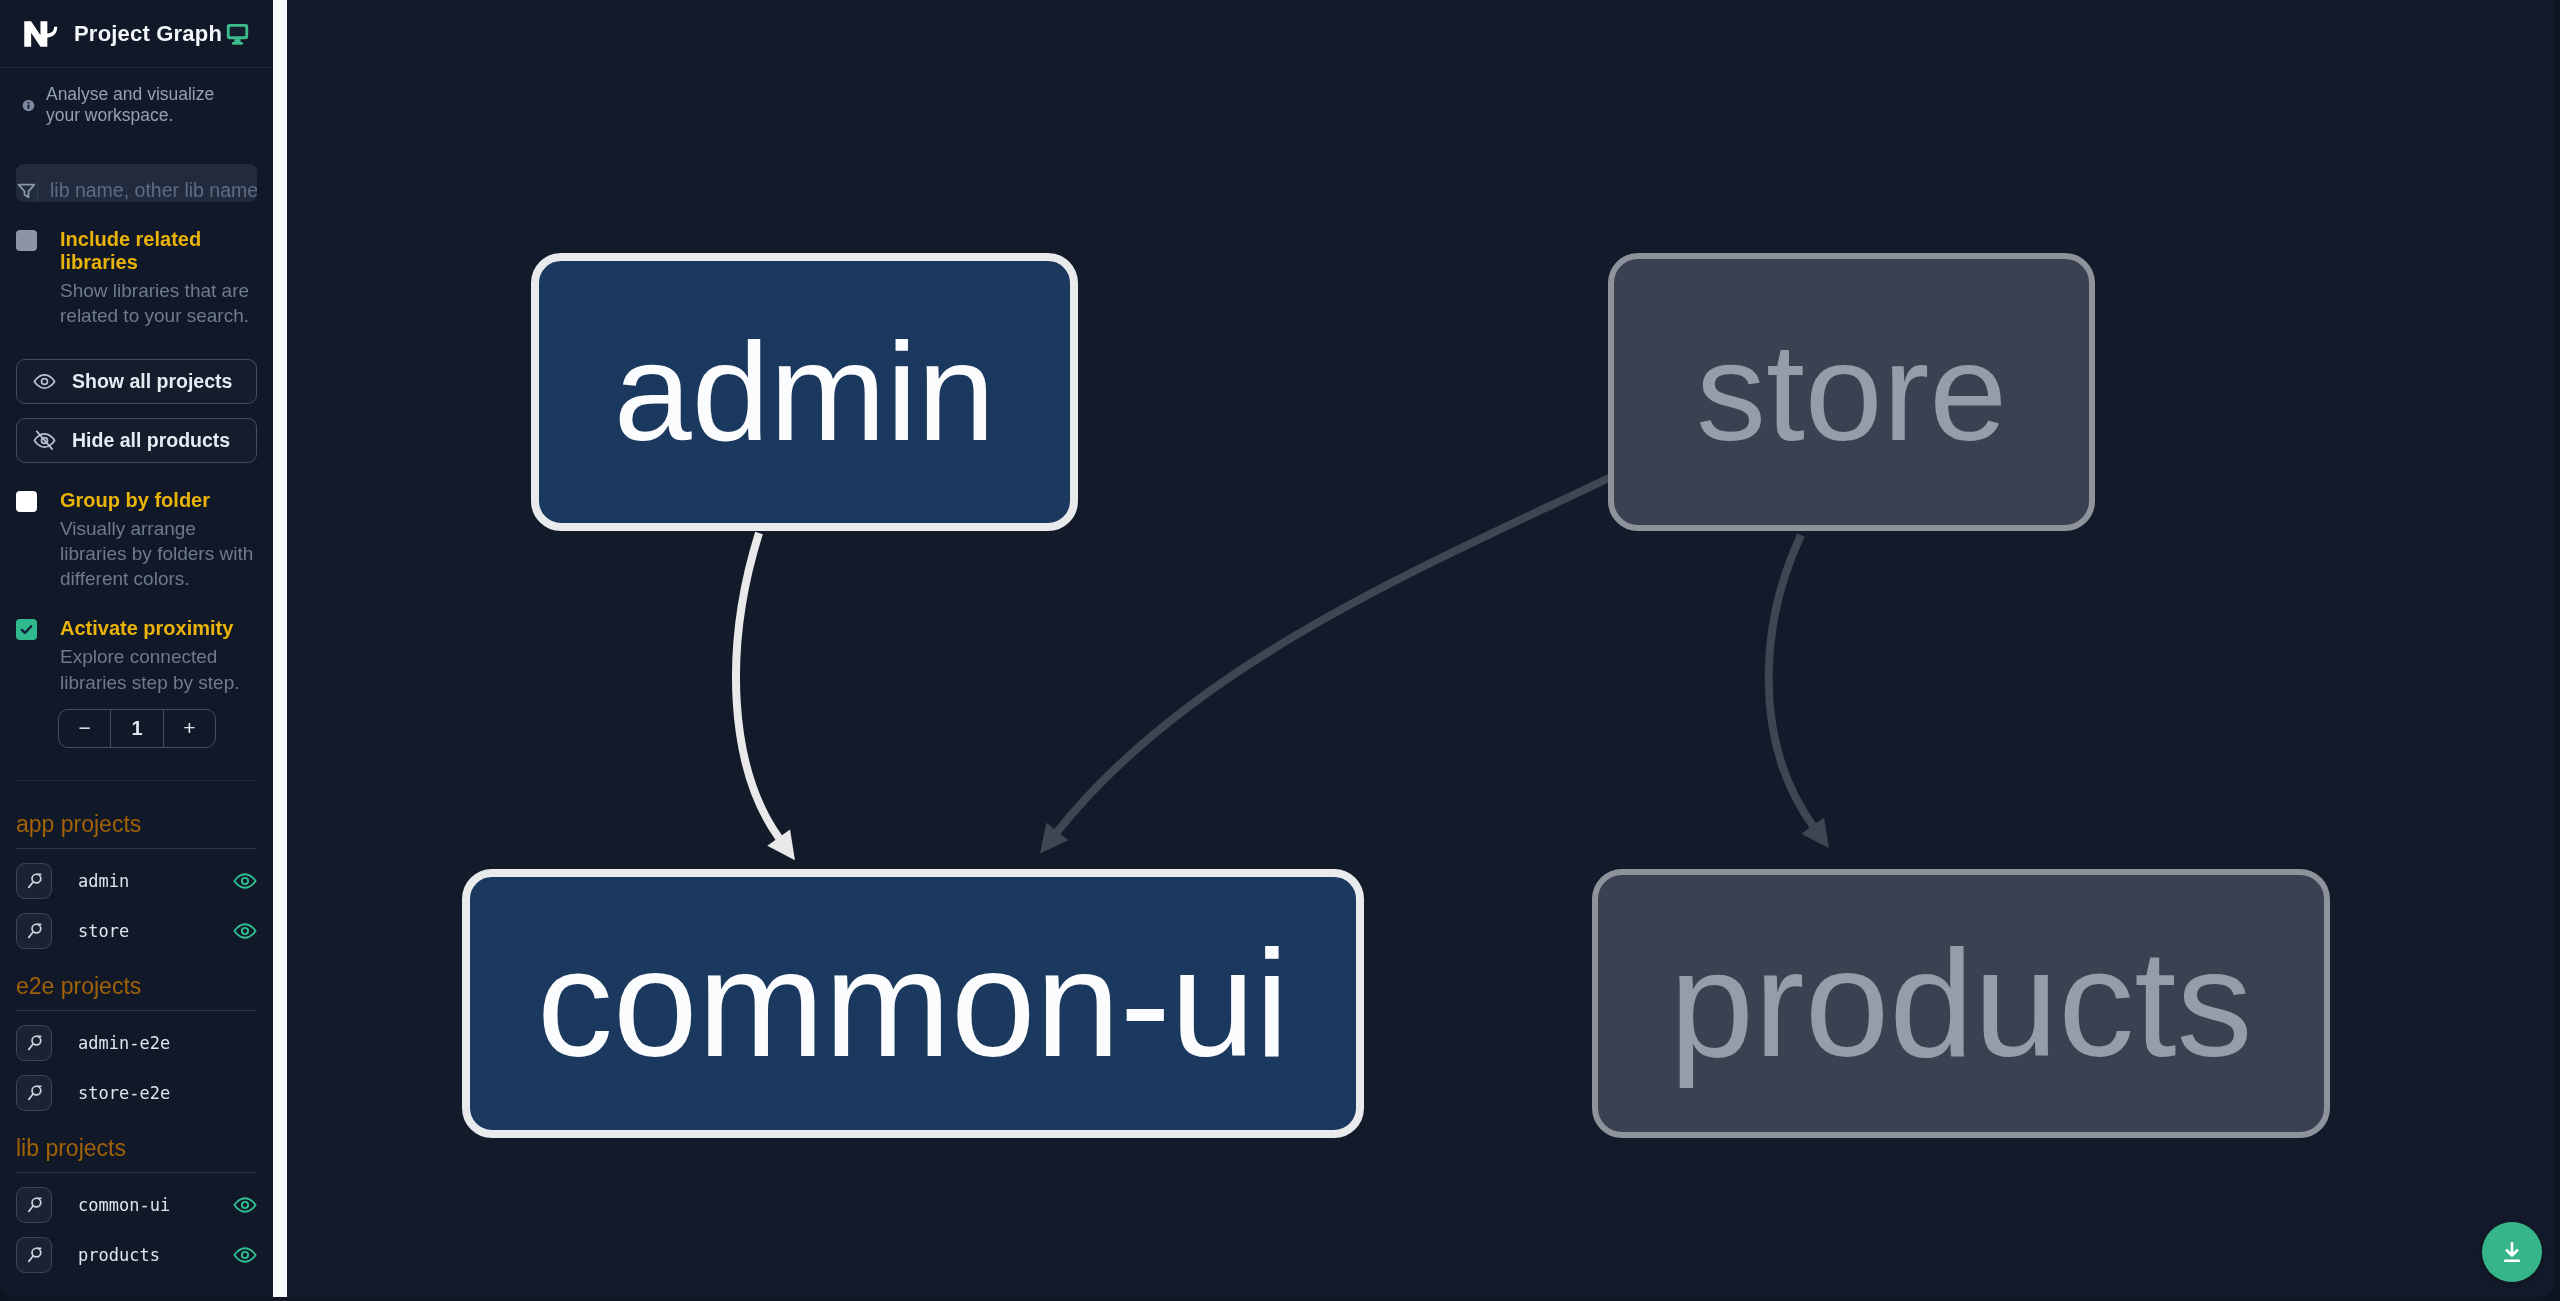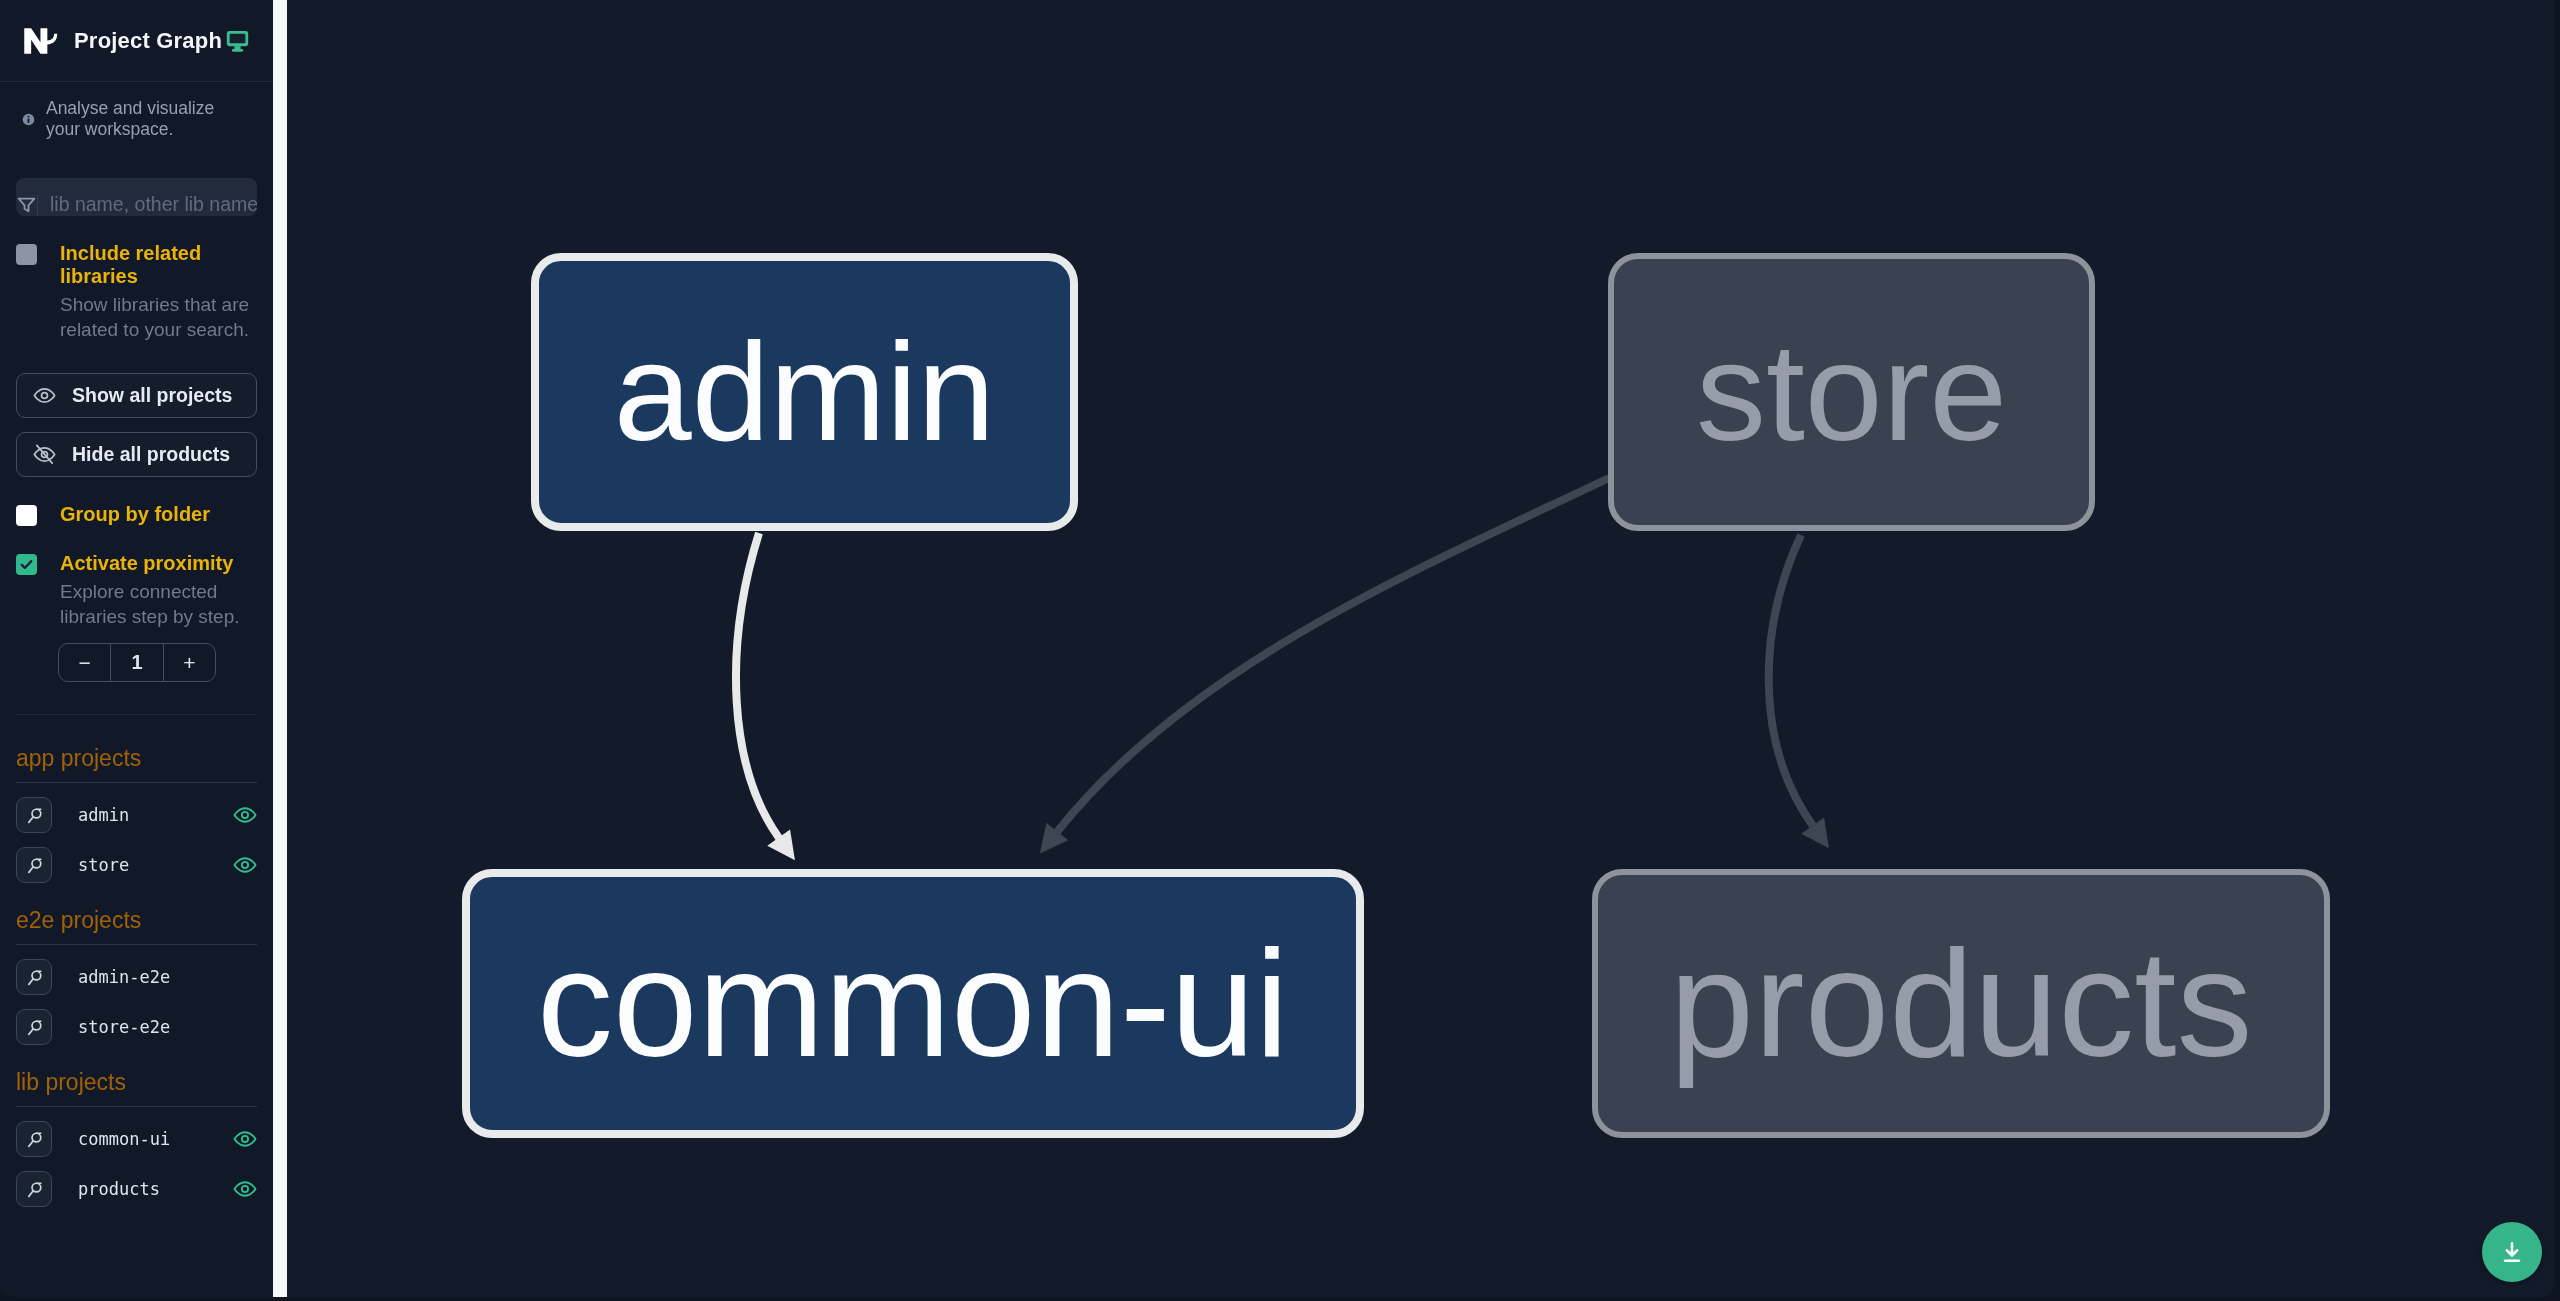--- a/index.html
+++ b/index.html
@@ -15,21 +15,21 @@
   .sidebar {
     position:absolute; left:0; top:0; width:273px; height:1297px;
     background:#111827; border-radius:0 0 0 12px;
     display:flex; flex-direction:column; overflow:hidden;
   }
   .divider-v {
     position:absolute; left:273px; top:0; width:14px; height:1297px;
     background:#f7f8f9;
   }
   .sb-header {
-    height:82px; flex:0 0 auto; display:flex; align-items:center;
+    height:68px; flex:0 0 auto; display:flex; align-items:center;
     padding:12px 22px; border-bottom:1px solid #202a3c;
   }
   .sb-title { color:#f3f6fa; font-size:22px; font-weight:700; margin-left:16px; letter-spacing:.2px; }
   .sb-header .spacer { flex:1; }
 
   .info-row {
     flex:0 0 auto; display:flex; align-items:center; gap:11px;
     padding:16px 22px 14px 22px;
   }
   .info-text { color:#94a0b3; font-size:17.5px; }
@@ -200,20 +200,21 @@
             <circle cx="12" cy="12" r="3.1"></circle>
             <path d="M4 2.5 20 21" stroke-linecap="round"></path>
         </svg>
         <span>Hide all products</span>
       </button>
 
       <div class="opt">
         <span class="cb cb-white"></span>
         <div class="opt-text">
           <div class="opt-label">Group by folder</div>
+          <div class="opt-desc">Visually arrange libraries by folders with different colors.</div>
         </div>
       </div>
 
       <div class="opt">
         <span class="cb cb-green">
           <svg width="15" height="15" viewBox="0 0 16 16" fill="none" stroke="#14213a" stroke-width="2.6" stroke-linecap="round" stroke-linejoin="round">
               <path d="M3 8.5l3.2 3.2L13 4.5"></path>
             </svg>
         </span>
         <div class="opt-text">

